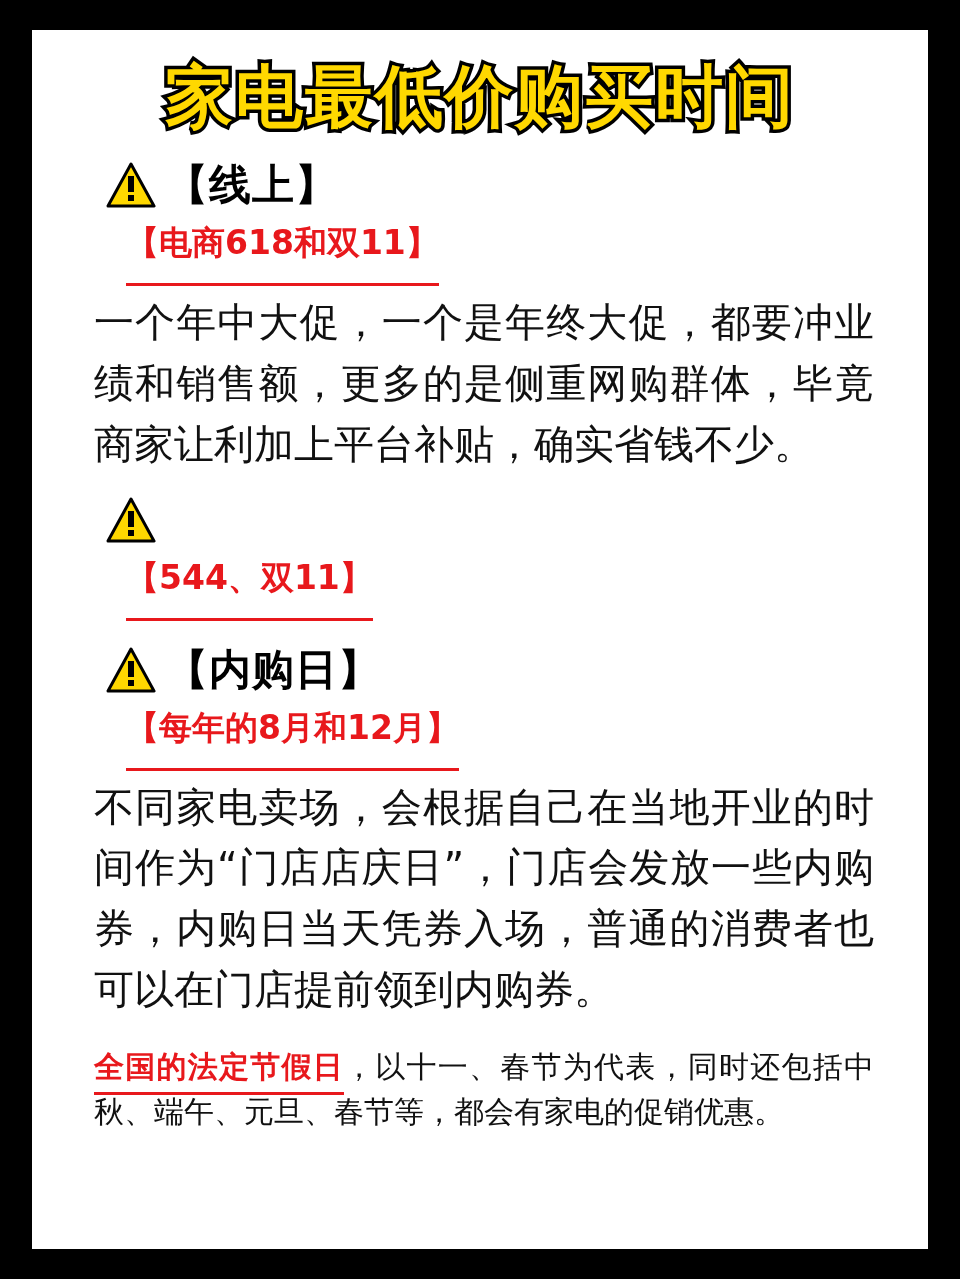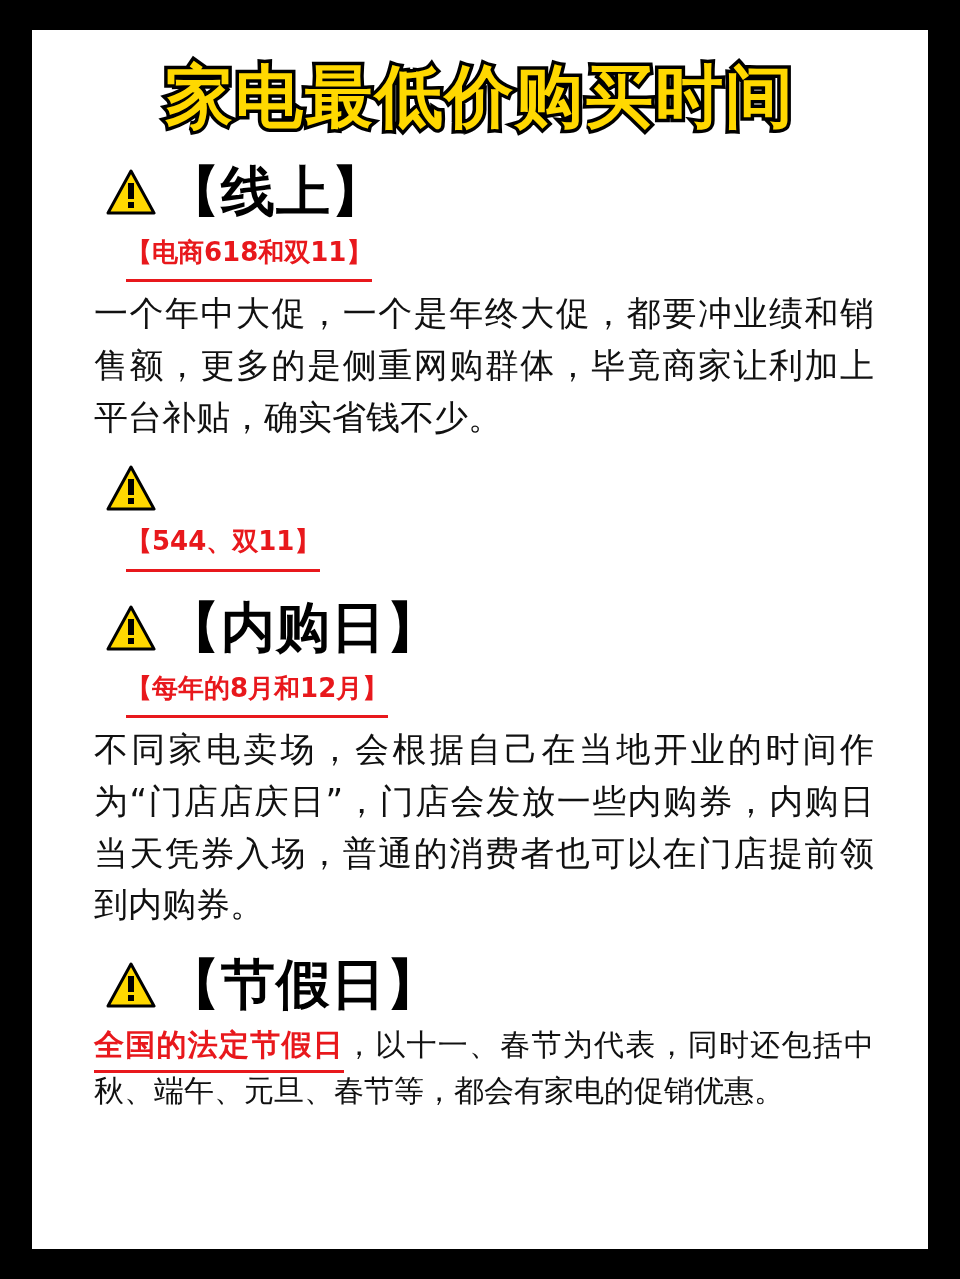--- a/index.html
+++ b/index.html
@@ -47,40 +47,40 @@
     margin: 0 0 8px 48px;
   }
   .warn-icon {
     width: 50px;
     height: 46px;
     flex: 0 0 auto;
     display: block;
   }
   .sec-title {
     font-family: "DejaVu Sans", sans-serif;
-    font-size: 54px;
+    font-size: 42px;
     font-weight: bold;
     color: #000000;
     line-height: 1.1;
     letter-spacing: 1px;
   }
   .sub-label {
     display: inline-block;
     font-family: "DejaVu Sans", sans-serif;
-    font-size: 26px;
+    font-size: 33px;
     font-weight: bold;
     color: #e8181c;
     border-bottom: 3px solid #e8181c;
     margin: 6px 0 4px 68px;
     line-height: 1.3;
-    padding-bottom: 10px;
+    padding-bottom: 18px;
   }
   .body-text {
     font-family: "DejaVu Sans", sans-serif;
-    font-size: 34px;
+    font-size: 40px;
     color: #111111;
     line-height: 1.52;
     margin: 2px 28px 18px 36px;
     text-align: justify;
     letter-spacing: 0px;
   }
   .inline-para {
     font-family: "DejaVu Sans", sans-serif;
     font-size: 30px;
     color: #111111;
@@ -137,24 +137,16 @@
         <rect x="22" y="14" width="6" height="16" fill="#000000"></rect>
         <rect x="22" y="33" width="6" height="6" fill="#000000"></rect>
       </svg>
       <div class="sec-title">【内购日】</div>
     </div>
     <div class="sub-label">【每年的8月和12月】</div>
     <div class="body-text">不同家电卖场，会根据自己在当地开业的时间作为“门店店庆日”，门店会发放一些内购券，内购日当天凭券入场，普通的消费者也可以在门店提前领到内购券。</div>
   </div>
 
   <div class="section s4">
-    <div class="sec-head">
-      <svg class="warn-icon" viewBox="0 0 50 46">
-        <polygon points="25,2 48,44 2,44" fill="#ffd800" stroke="#000000" stroke-width="3" stroke-linejoin="round"></polygon>
-        <rect x="22" y="14" width="6" height="16" fill="#000000"></rect>
-        <rect x="22" y="33" width="6" height="6" fill="#000000"></rect>
-      </svg>
-      <div class="sec-title">【节假日】</div>
-    </div>
     <div class="inline-para"><span class="inline-red">全国的法定节假日</span><span>，以十一、春节为代表，同时还包括中秋、端午、元旦、春节等，都会有家电的促销优惠。</span></div>
   </div>
 
 </div>
 
 </body></html>

